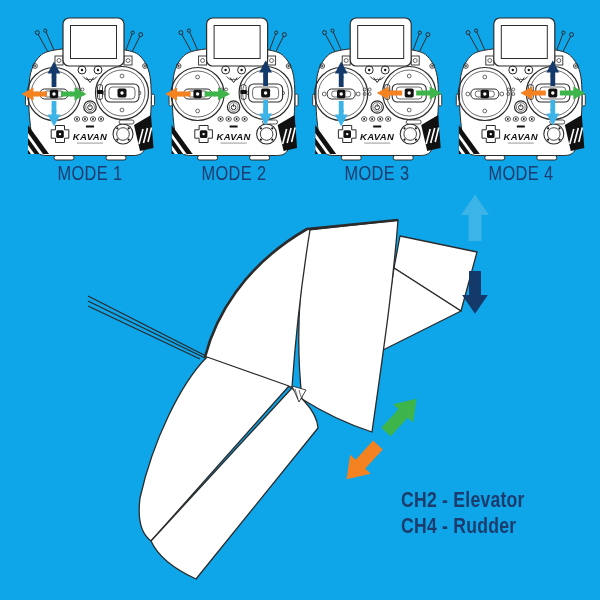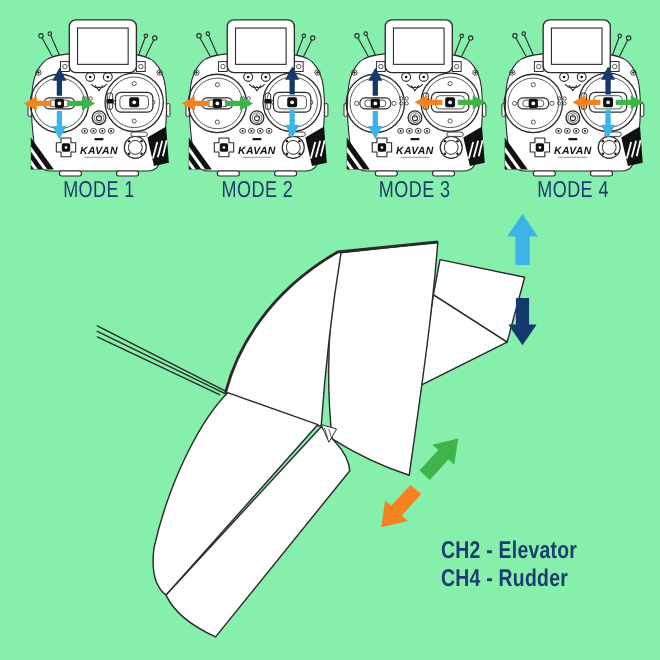--- a/index.html
+++ b/index.html
@@ -1,16 +1,16 @@
 <!DOCTYPE html>
 <html><head>
 <meta charset="utf-8">
 <style>
   html,body{margin:0;padding:0;background:#ffffff;}
-  .stage{position:relative;width:600px;height:600px;background:#86efac;overflow:hidden;
+  .stage{position:relative;width:600px;height:600px;background:#0ea5e9;overflow:hidden;
          font-family:"Liberation Sans",sans-serif;}
   .stage svg{position:absolute;left:0;top:0;}
   .mode-label{position:absolute;top:161px;width:140px;text-align:center;
 ature    font-weight:bold;font-size:21px;letter-spacing:.5px;color:#1c3c6d;
     transform:scaleX(.78);}
   .ch-label{position:absolute;left:401px;font-weight:bold;font-size:22px;
     letter-spacing:.3px;color:#1c3c6d;transform:scaleX(.8);transform-origin:left top;
     white-space:nowrap;}
   .ch1{top:487px;} .ch2{top:513px;}
 </style>

